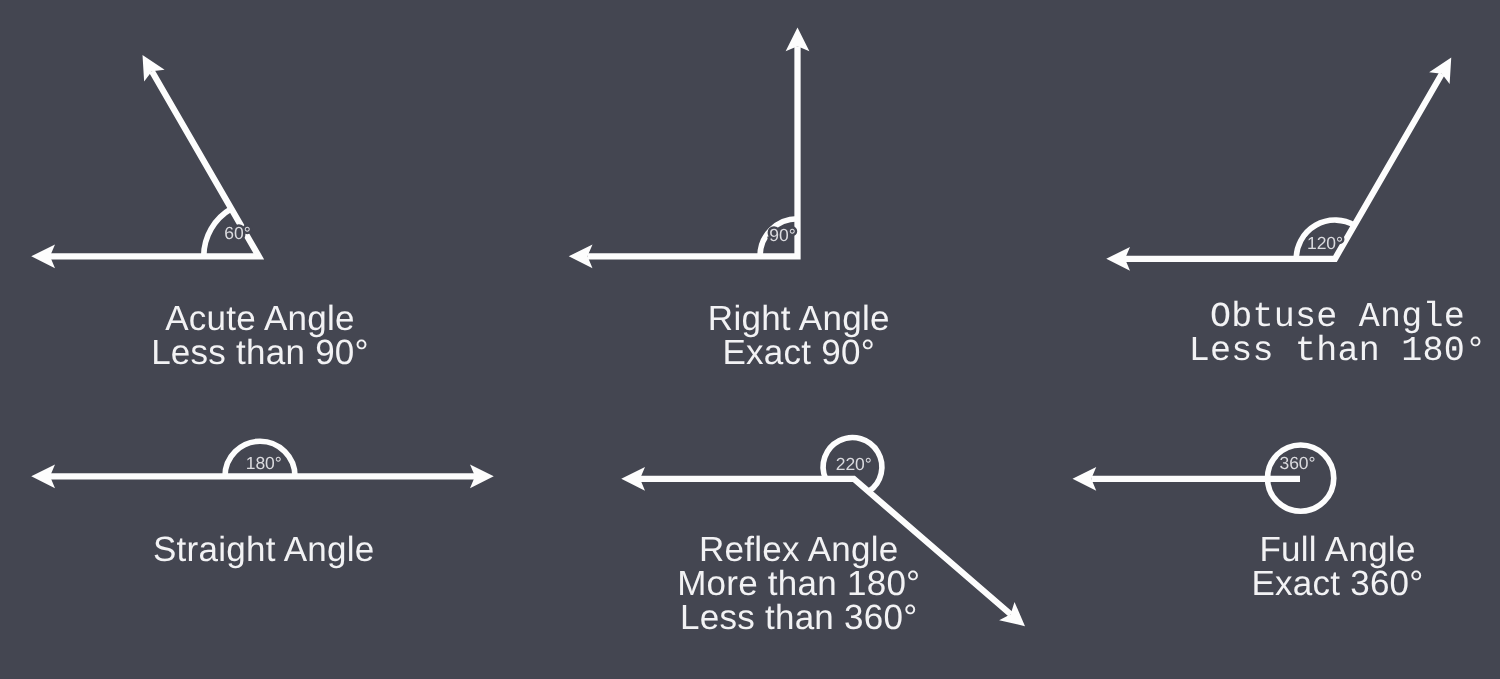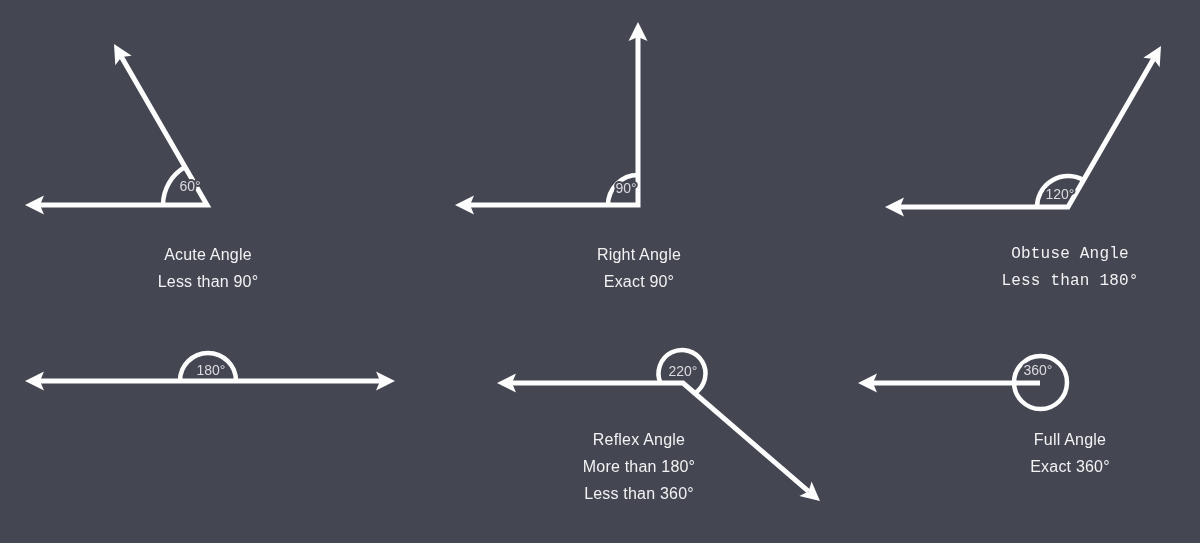--- a/index.html
+++ b/index.html
@@ -37,21 +37,21 @@
     fill: #dadade;
     stroke: #444651;
     stroke-width: 4px;
     paint-order: stroke;
     text-anchor: middle;
   }
   .cap {
     position: absolute;
     transform: translateX(-50%);
     text-align: center;
-    font-size: 16px;
+    font-size: 28px;
     line-height: 27px;
     color: #f2f2f4;
     white-space: nowrap;
     letter-spacing: 0.2px;
   }
 </style>
 </head>
 <body>
 
 <div class="canvas">
@@ -116,20 +116,21 @@
     <div>Right Angle</div>
     <div>Exact 90°</div>
   </div>
 
   <div class="cap" style="left:1070px; top:241px;font-family:Liberation Mono, monospace;">
     <div>Obtuse Angle</div>
     <div>Less than 180°</div>
   </div>
 
   <div class="cap" style="left:211px; top:426px;">
+    <div>Straight Angle</div>
   </div>
 
   <div class="cap" style="left:639px; top:426px;">
     <div>Reflex Angle</div>
     <div>More than 180°</div>
     <div>Less than 360°</div>
   </div>
 
   <div class="cap" style="left:1070px; top:426px;">
     <div>Full Angle</div>

